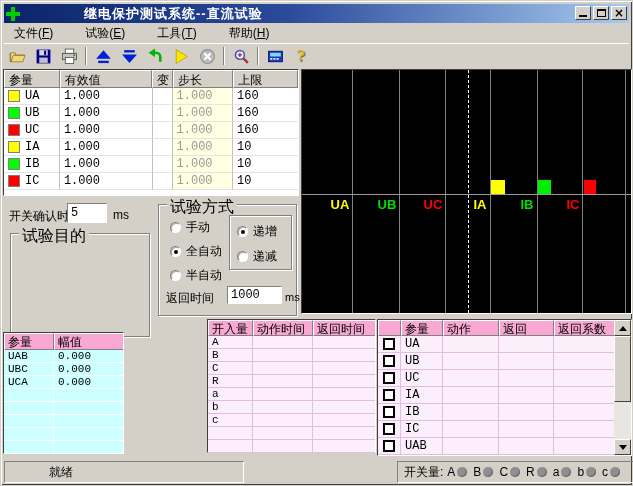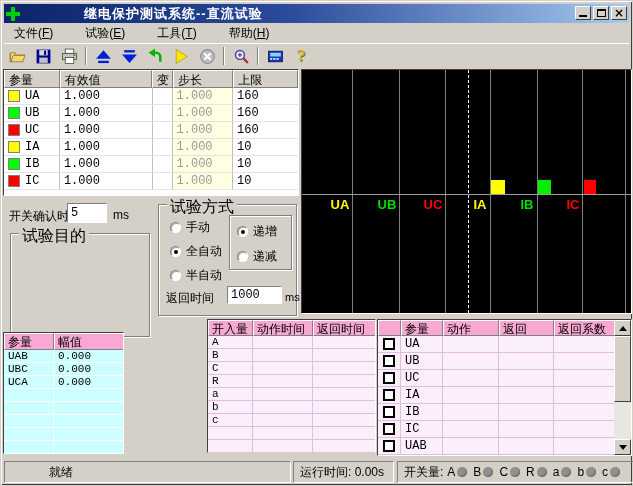--- a/index.html
+++ b/index.html
@@ -99,21 +99,21 @@
             border-color:#fff #404040 #404040 #fff; display:flex; align-items:center; justify-content:center; }
   .sb-up { top:0; } .sb-dn { bottom:0; }
   .tri-up { width:0; height:0; border-left:4px solid transparent; border-right:4px solid transparent; border-bottom:5px solid #000; }
   .tri-dn { width:0; height:0; border-left:4px solid transparent; border-right:4px solid transparent; border-top:5px solid #000; }
   .sb-thumb { position:absolute; left:0; top:16px; width:17px; height:66px; background:#d4d0c8; border:1px solid; border-color:#fff #404040 #404040 #fff; }
 
   
   .statusbar { position:absolute; left:3px; right:3px; top:459px; height:24px; display:flex; align-items:center; }
   .sb-panel { height:22px; border:1px solid; border-color:#808080 #fff #fff #808080; display:flex;
               align-items:center; padding:0 6px; font-size:12px; }
-  .sp1 { position:absolute; left:0; width:287px;padding-left:44px; }
+  .sp1 { position:absolute; left:0; width:240px;padding-left:44px; }
   .sp2 { position:absolute; left:289px; width:101px; }
   .sp3 { position:absolute; left:393px; width:237px; }
   .dot { width:10px; height:10px; border-radius:50%; background:#8f8f8f; margin:0 6px 0 2px; box-shadow: inset -1px -1px 1px #6a6a6a; }
   .sw-letter { font-size:12px; }
 </style>
 </head>
 <body>
 
 <div class="window">
 
@@ -513,23 +513,20 @@
       <div class="sb-btn sb-dn">
           <span class="tri-dn"></span>
         </div>
     </div>
   </div>
 
   <div class="statusbar">
     <div class="sb-panel sp1">
         <span>就绪</span>
       </div>
-    <div class="sb-panel sp2">
-        <span>运行时间: 0.00s</span>
-      </div>
     <div class="sb-panel sp3">
       <span>开关量:</span>
       <span class="sw-letter" style="margin-left:4px;">A</span>
         <span class="dot"></span>
       <span class="sw-letter">B</span>
         <span class="dot"></span>
       <span class="sw-letter">C</span>
         <span class="dot"></span>
       <span class="sw-letter">R</span>
         <span class="dot"></span>

